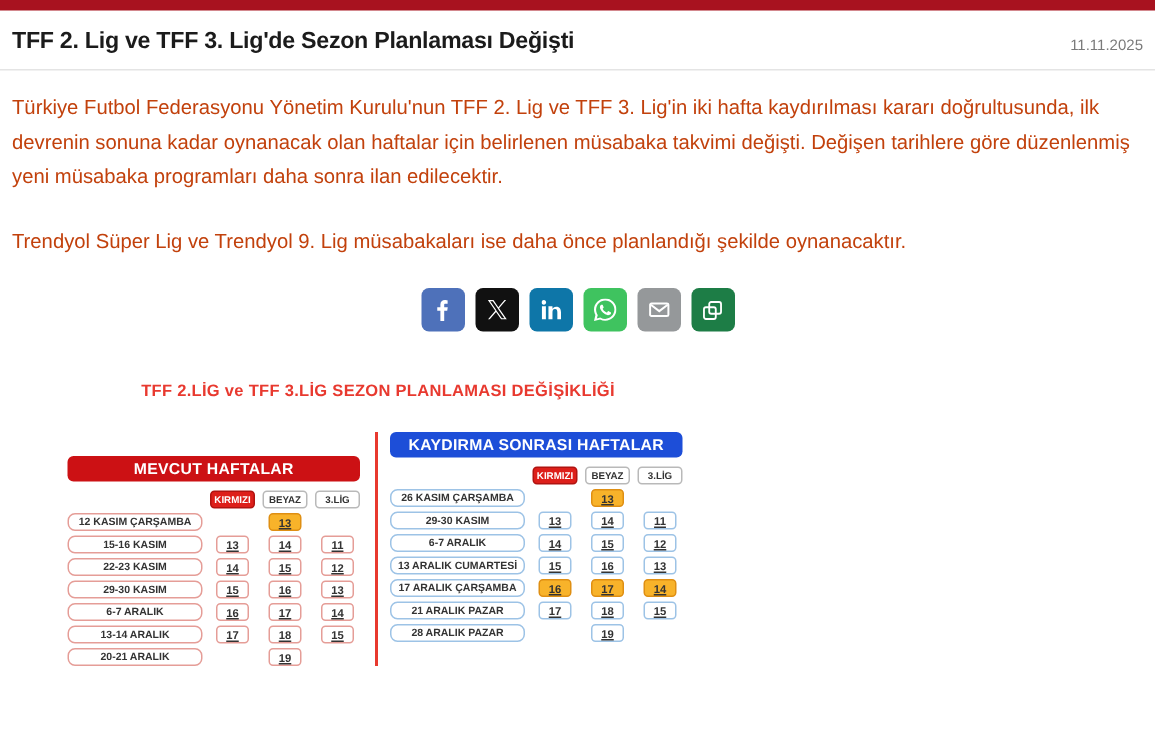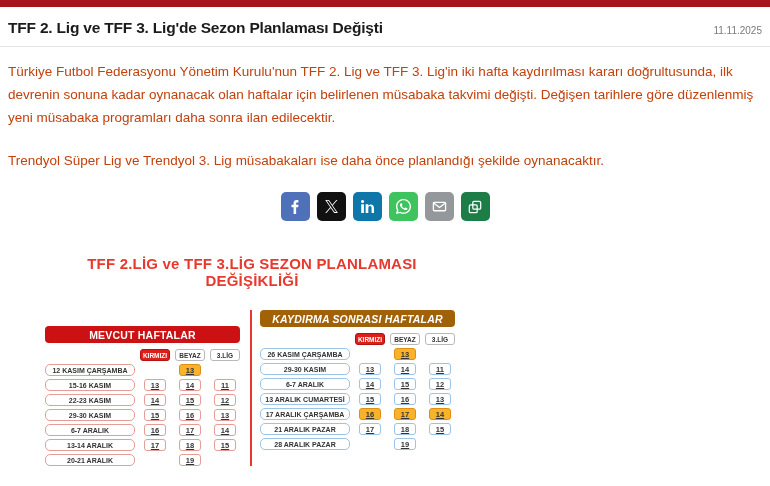--- a/index.html
+++ b/index.html
@@ -12,21 +12,21 @@
   .article-date { font-size:10px; color:#7a7a7a; margin-top:6px; white-space:nowrap; }
   .divider { border:none; border-top:1px solid #e4e4e4; margin:0 -8px; }
   .article { padding-top:13px; font-size:13.5px; color:#c2410c; line-height:23px; max-width:748px; }
   .article p { margin-bottom:20px; }
   .share-row { margin-top:20px; display:flex; justify-content:center; gap:7px; }
   .share-btn { width:29px; height:29px; border:none; border-radius:5px; cursor:pointer;
     display:flex; align-items:center; justify-content:center; padding:0; }
   .share-btn .ic { display:flex; align-items:center; justify-content:center; }
   .share-btn svg { display:block; }
   .infographic { margin-top:34px; margin-left:32px; width:424px; }
-  .info-title { text-align:center; font-weight:bold; font-size:15px; letter-spacing:0.2px; }
+  .info-title { text-align:center; font-weight:bold; font-size:11px; letter-spacing:0.2px; }
   .tables { display:flex; margin-top:21px; align-items:stretch; }
   .half { width:195px; }
   .half.left { margin-left:5px;margin-top:16px; }
   .vdiv { width:2px; margin:0 8px 0 10px; }
   .banner { height:17px; border-radius:4px; color:#fff; font-weight:bold; font-size:10.5px;
     display:flex; align-items:center; justify-content:center; letter-spacing:0.2px; margin-bottom:6px; }
   .grid { display:grid; grid-template-columns:90px 30px 30px 30px; column-gap:5px; row-gap:3px; }
   .pill, .date-pill, .num-pill { height:12px; display:flex; align-items:center; justify-content:center;
     font-weight:bold; color:#333; background:#fff; }
   .pill { border-radius:3px; font-size:6.5px; }
@@ -44,21 +44,21 @@
 
 <div class="page">
   <div class="header-row">
     <h1 class="page-title">TFF 2. Lig ve TFF 3. Lig'de Sezon Planlaması Değişti</h1>
     <span class="article-date">11.11.2025</span>
   </div>
   <hr class="divider">
 
   <div class="article">
     <p>Türkiye Futbol Federasyonu Yönetim Kurulu'nun TFF 2. Lig ve TFF 3. Lig'in iki hafta kaydırılması kararı doğrultusunda, ilk devrenin sonuna kadar oynanacak olan haftalar için belirlenen müsabaka takvimi değişti. Değişen tarihlere göre düzenlenmiş yeni müsabaka programları daha sonra ilan edilecektir.</p>
-    <p>Trendyol Süper Lig ve Trendyol 3. Lig müsabakaları ise daha önce planlandığı şekilde oynanacaktır.</p>
+    <p>Trendyol Süper Lig ve Trendyol 9. Lig müsabakaları ise daha önce planlandığı şekilde oynanacaktır.</p>
   </div>
 
   <div class="share-row" id="share-row">
       <button class="share-btn" style="background: rgb(78, 113, 186);">
         <span class="ic">
           <svg viewBox="0 0 16 16" width="14" height="14">
             <path fill="#fff" d="M10.3 2.9h1.6V.3C11.6.2 10.7 0 9.8 0 7.8 0 6.4 1.2 6.4 3.5v2H4v2.7h2.4V16h2.9V8.2h2.3l.4-2.7H9.3v-1.7c0-.8.2-.9 1-.9z"></path>
           </svg>
         </span>
       </button>
@@ -139,21 +139,21 @@
             <div class="date-pill">20-21 ARALIK</div>
             <div class="cell-empty"></div>
             <div class="num-pill">19</div>
             <div class="cell-empty"></div>
           </div>
       </div>
 
       <div class="vdiv" id="vdiv" style="background: rgb(232, 57, 47);"></div>
 
       <div class="half right" id="right-half" style="--bcol: #9dc3e6;">
-        <div class="banner" id="right-banner" style="background: #a16207; font-style: italic;">KAYDIRMA SONRASI HAFTALAR</div>
+        <div class="banner" id="right-banner" style="background: #1d4ed8;">KAYDIRMA SONRASI HAFTALAR</div>
         <div class="grid" id="right-grid">
           <div class="cell-empty"></div>
           <div class="pill kirmizi">KIRMIZI</div>
           <div class="pill plain">BEYAZ</div>
           <div class="pill plain">3.LİG</div>
         <div class="date-pill">26 KASIM ÇARŞAMBA</div>
             <div class="cell-empty"></div>
             <div class="num-pill hl">13</div>
             <div class="cell-empty"></div>
             <div class="date-pill">29-30 KASIM</div>

